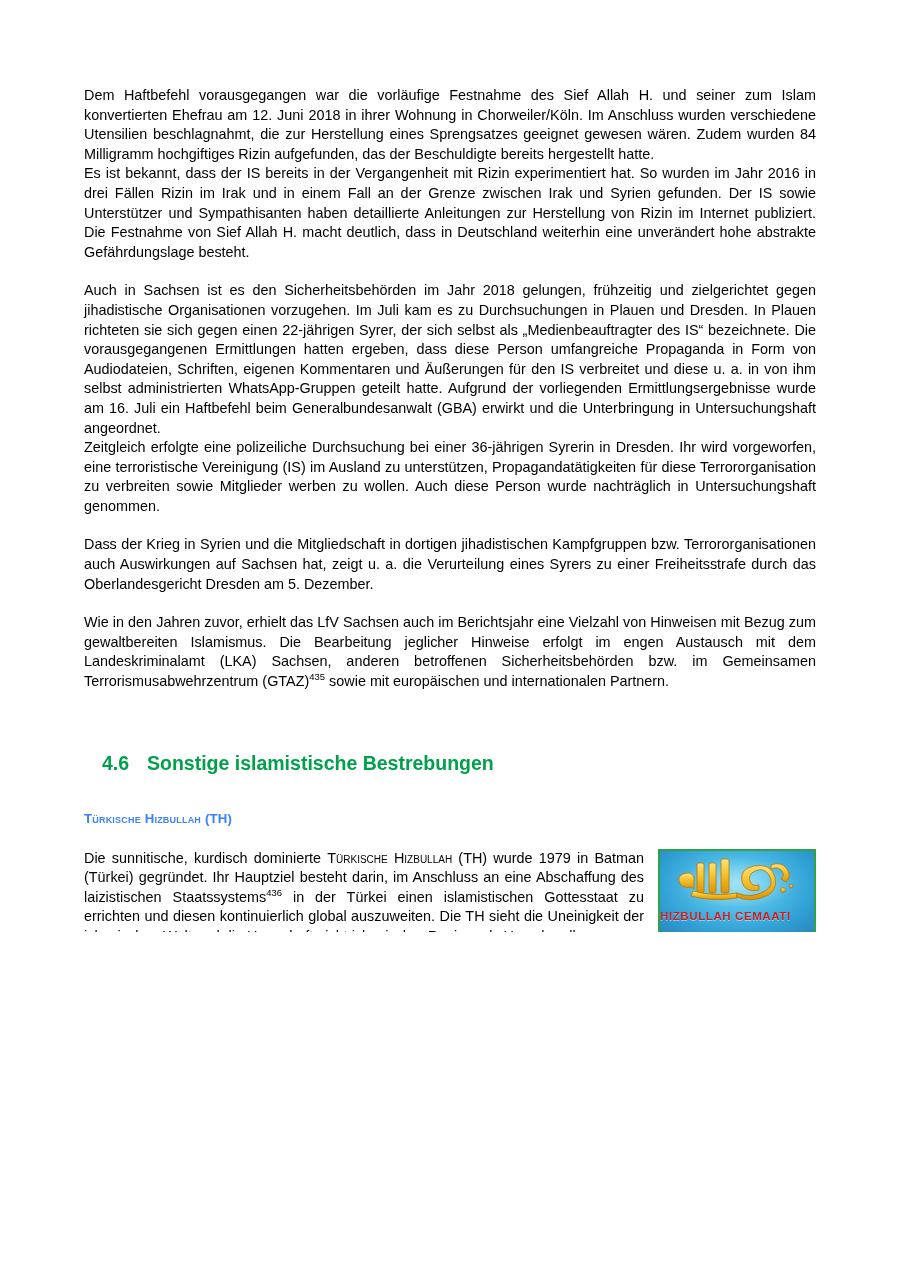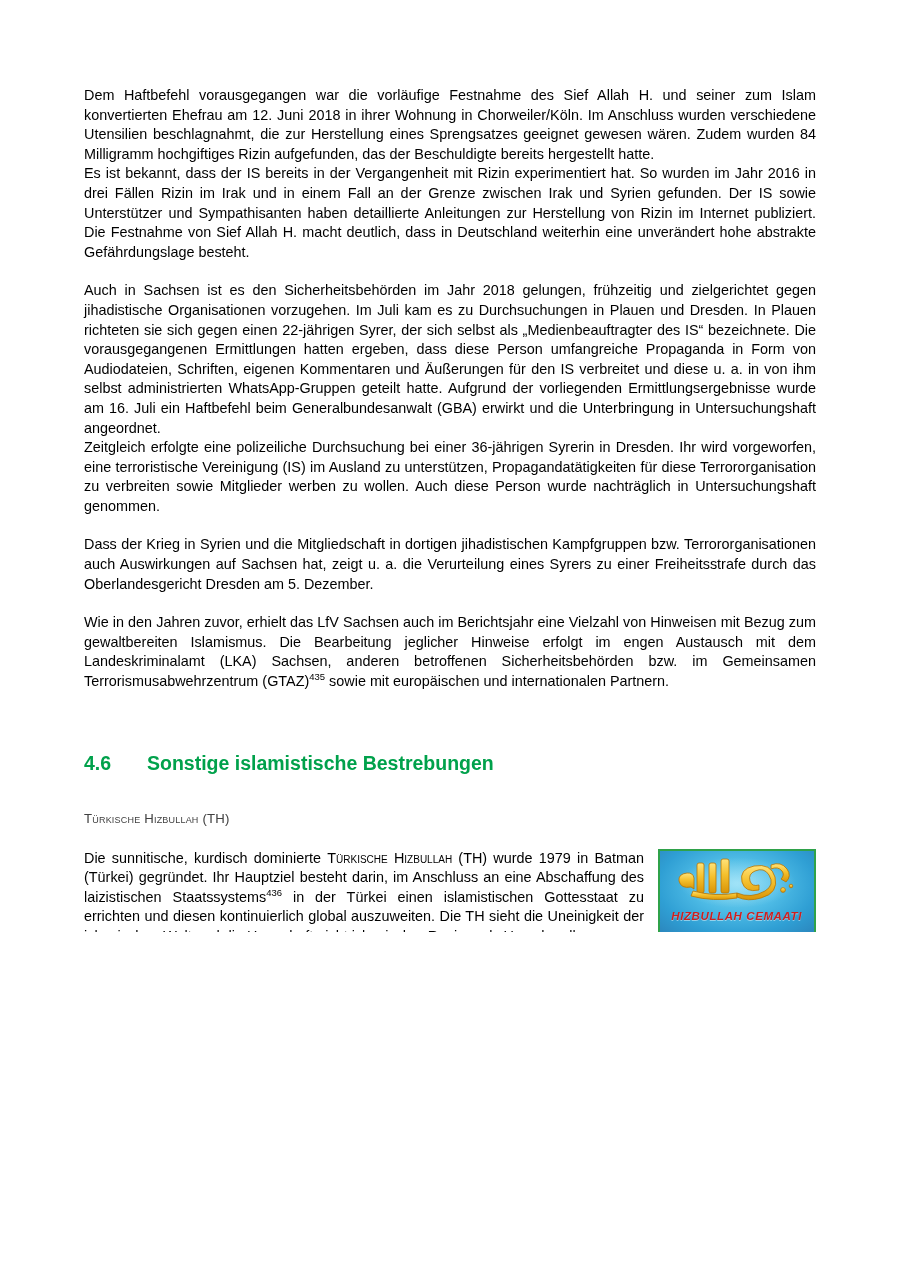--- a/index.html
+++ b/index.html
@@ -47,29 +47,30 @@
   }
   
   .section-heading {
     margin: 0;
     padding: 0;
     color: #00A14B;
     font-size: 19.5px;
     font-weight: bold;
     display: flex;
     align-items: baseline;
+    text-align: center;
   }
   .section-heading .num {
     width: 63px;
     flex: 0 0 63px;
   }
   .sub-heading {
-    color: #404040;
+    color: #3b82f6;
     font-size: 13.2px;
-    font-weight: normal;
+    font-weight: bold;
     font-variant: small-caps;
     letter-spacing: 0.2px;
     margin: 0;
     padding: 0;
   }
   
   .logo-wrap {
     float: right;
     width: 158px;
     height: 86px;
@@ -100,29 +101,28 @@
     top: 6px;
     height: 46px;
     text-align: center;
   }
   .logo .arabic svg { display: block; margin: 0 auto; }
   .logo .latin {
     position: absolute;
     left: 0;
     right: 12px;
     bottom: 11px;
-    text-align: right;
+    text-align: left;
     color: #cc1f1f;
     font-family: "Liberation Sans", sans-serif;
     font-weight: bold;
     font-size: 11.5px;
     letter-spacing: 0.6px;
     text-shadow: 0 1px 0 rgba(255,255,255,0.45);
     white-space: nowrap;
-    font-style: italic;
   }
   
   .footnotes {
     position: absolute;
     left: 84px;
     top: 1128px;
     width: 732px;
   }
   .fn-rule {
     width: 232px;

